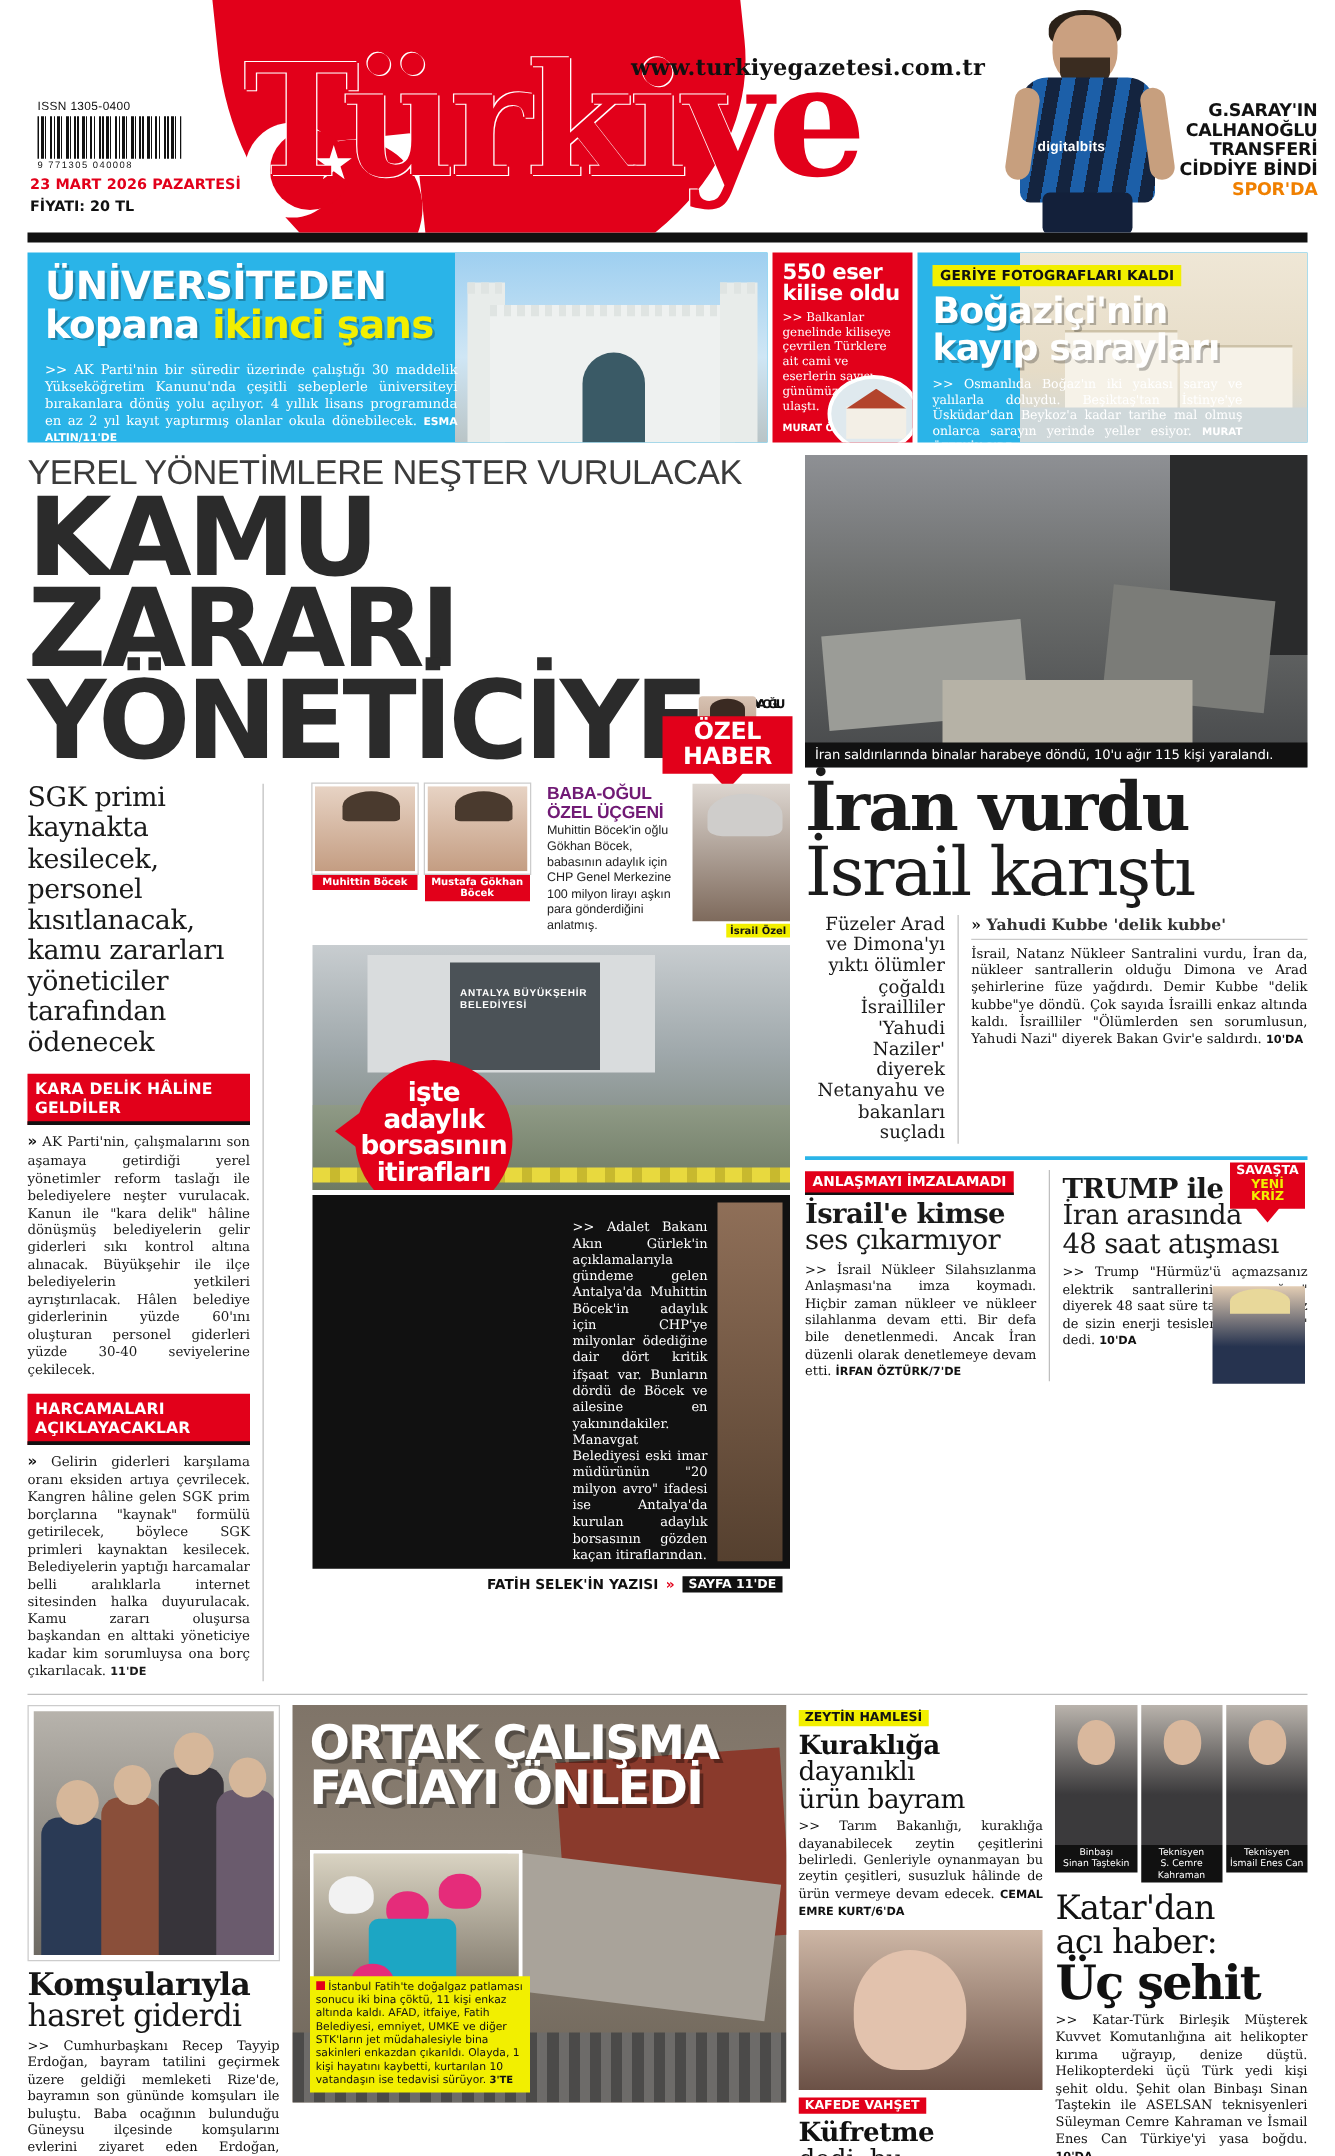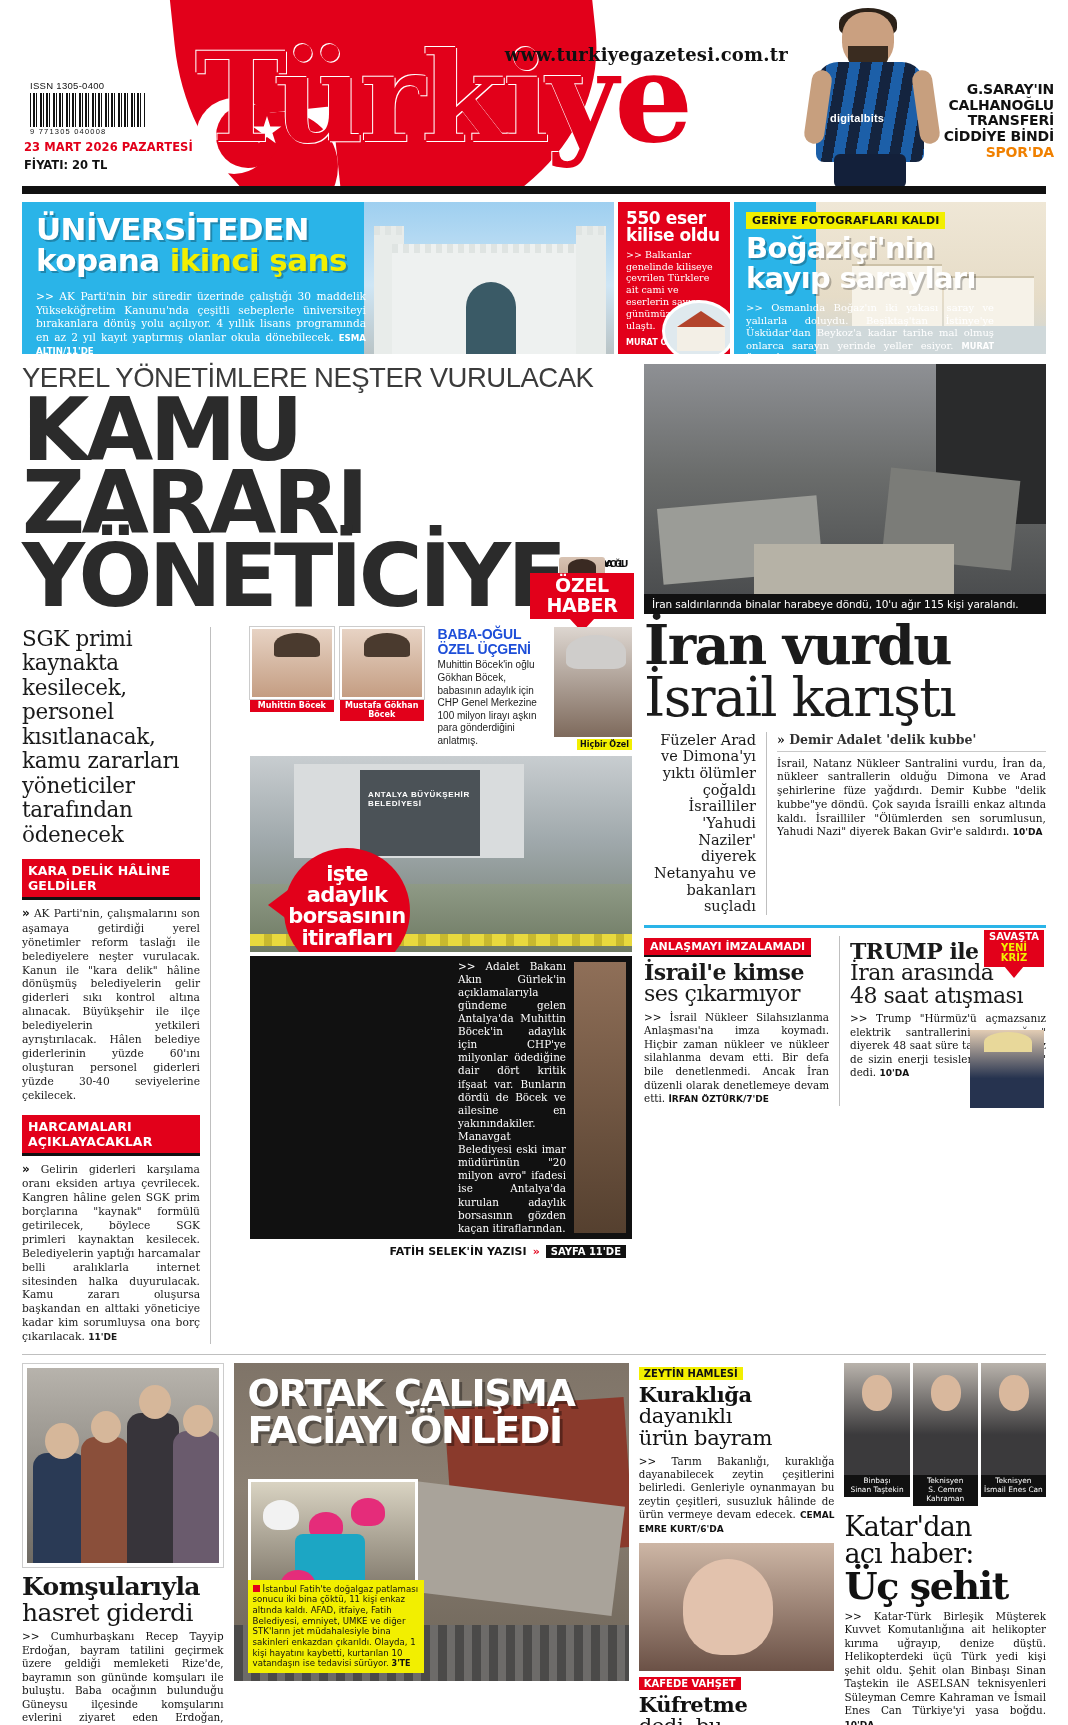--- a/index.html
+++ b/index.html
@@ -257,21 +257,21 @@
   }
   .mug .img:after { content:""; position:absolute; left:22px; top:4px; width:46px; height:24px; background:#4a3a2e; border-radius:50% 50% 10% 10%; }
   .mug .cap {
     background: #e2001a; color: #fff; text-align: center;
     font-family:"DejaVu Sans",sans-serif; font-weight:700; font-size: 8px;
     padding: 2px 0;
   }
   .triangle-col { width: 112px; margin-left: 8px; }
   .tri-head {
     font-family:"Liberation Sans",sans-serif; font-weight:700; font-size: 14px;
-    line-height:1.06; color:#1d4ed8; letter-spacing:-.2px;
+    line-height:1.06; color:#701a75; letter-spacing:-.2px;
   }
   .tri-body {
     font-family:"Liberation Sans",sans-serif; font-size: 10px; line-height:1.26;
     color:#222; margin-top: 3px;
   }
   .ozgur-photo {
     width: 84px; margin-left: 6px; position: relative;
   }
   .ozgur-photo .ph {
     height: 110px; background: linear-gradient(180deg,#ddd6d0 0%,#7e6a5c 100%);
@@ -305,21 +305,21 @@
     content:""; position:absolute; left:-16px; top:42px;
     border-top: 15px solid transparent; border-bottom: 15px solid transparent; border-right: 20px solid #e2001a;
   }
 
   .blackbar {
     margin-top: 4px; background: #111; color: #fff; display:flex; align-items:stretch;
     min-height: 96px;
   }
   .blackbar .spacer { width: 200px; }
   .blackbar .txt {
-    flex: 1; padding: 4px 8px 4px 8px;
+    flex: 1; padding: 20px 8px 4px 8px;
     font-family:"DejaVu Serif",serif; font-size: 10.4px; line-height: 1.26; text-align:justify;
   }
   .blackbar .thumb { width: 52px; background: linear-gradient(180deg,#8f6f58,#55402f); margin: 6px 6px 6px 0; }
   .fatih-line {
     background:#fff; color:#111; margin-top:4px; display:flex; align-items:center; justify-content:flex-end;
     font-family:"DejaVu Sans",sans-serif; font-weight:700; font-size:11px; padding: 2px 6px; gap:6px;
   }
   .fatih-line .red { color:#e2001a; }
   .fatih-line .pg { background:#111; color:#fff; padding:1px 5px; font-size:10px; }
 
@@ -627,21 +627,21 @@
               <div class="img"></div>
               <div class="cap">Mustafa Gökhan Böcek</div>
             </div>
             <div class="triangle-col">
               <div class="tri-head">BABA-OĞUL</div>
               <div class="tri-head">ÖZEL ÜÇGENİ</div>
               <div class="tri-body">Muhittin Böcek'in oğlu Gökhan Böcek, babasının adaylık için CHP Genel Merkezine 100 milyon lirayı aşkın para gönderdiğini anlatmış.</div>
             </div>
             <div class="ozgur-photo">
               <div class="ph"></div>
-              <div class="ozgur-tag">Hiçbir Özel</div>
+              <div class="ozgur-tag">İsrail Özel</div>
             </div>
           </div>
 
           <div class="bigphoto">
             <div class="bld"></div>
             <div class="bld2">
               <div class="sign">ANTALYA BÜYÜKŞEHİR BELEDİYESİ</div>
             </div>
             <div class="lawn"></div>
             <div class="flowers"></div>
@@ -674,21 +674,21 @@
       <div class="iran-head">
         <span>İran vurdu</span>
         <span class="l2">İsrail karıştı</span>
       </div>
 
       <div class="iran-cols">
         <div class="iran-sum">Füzeler Arad ve Dimona'yı yıktı ölümler çoğaldı İsrailliler 'Yahudi Naziler' diyerek Netanyahu ve bakanları suçladı</div>
         <div class="iran-det">
           <div class="sub">
             <span class="gg">»</span>
-            <span>Demir Adalet 'delik kubbe'</span>
+            <span>Yahudi Kubbe 'delik kubbe'</span>
           </div>
           <div class="bd">
             <span>İsrail, Natanz Nükleer Santralini vurdu, İran da, nükleer santrallerin olduğu Dimona ve Arad şehirlerine füze yağdırdı. Demir Kubbe "delik kubbe"ye döndü. Çok sayıda İsrailli enkaz altında kaldı. İsrailliler "Ölümlerden sen sorumlusun, Yahudi Nazi" diyerek Bakan Gvir'e saldırdı.</span>
             <span class="pg">10'DA</span>
           </div>
         </div>
       </div>
 
       <div class="twobox">
         <div class="tb-left">

